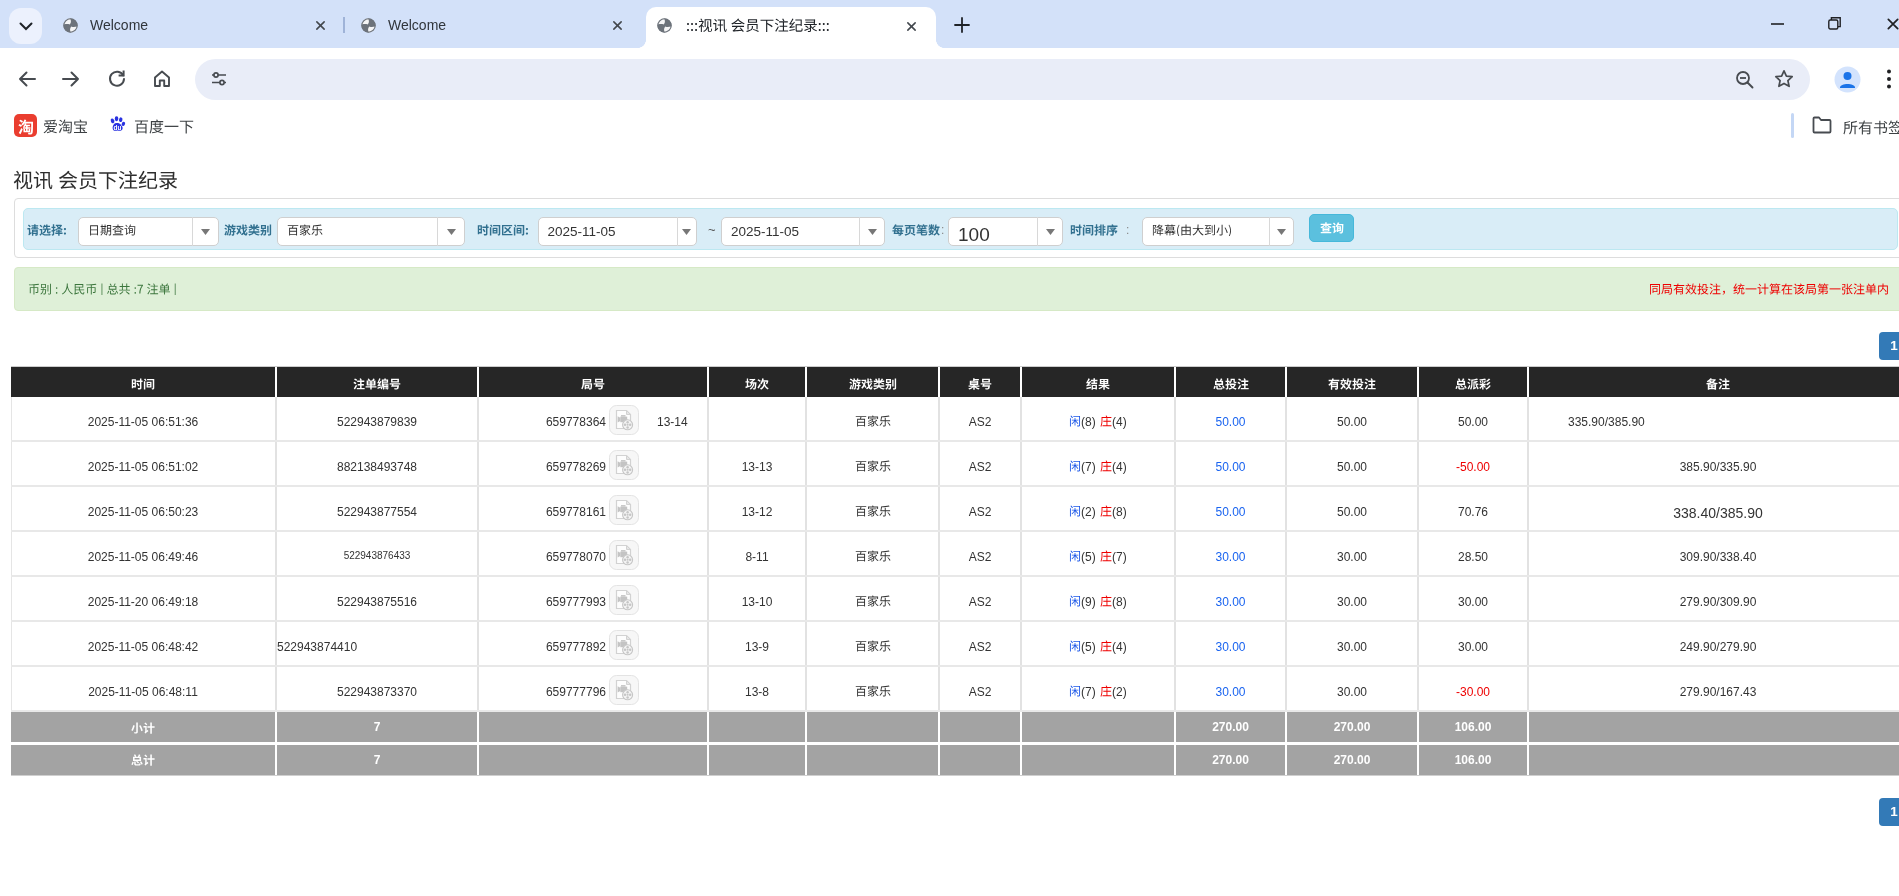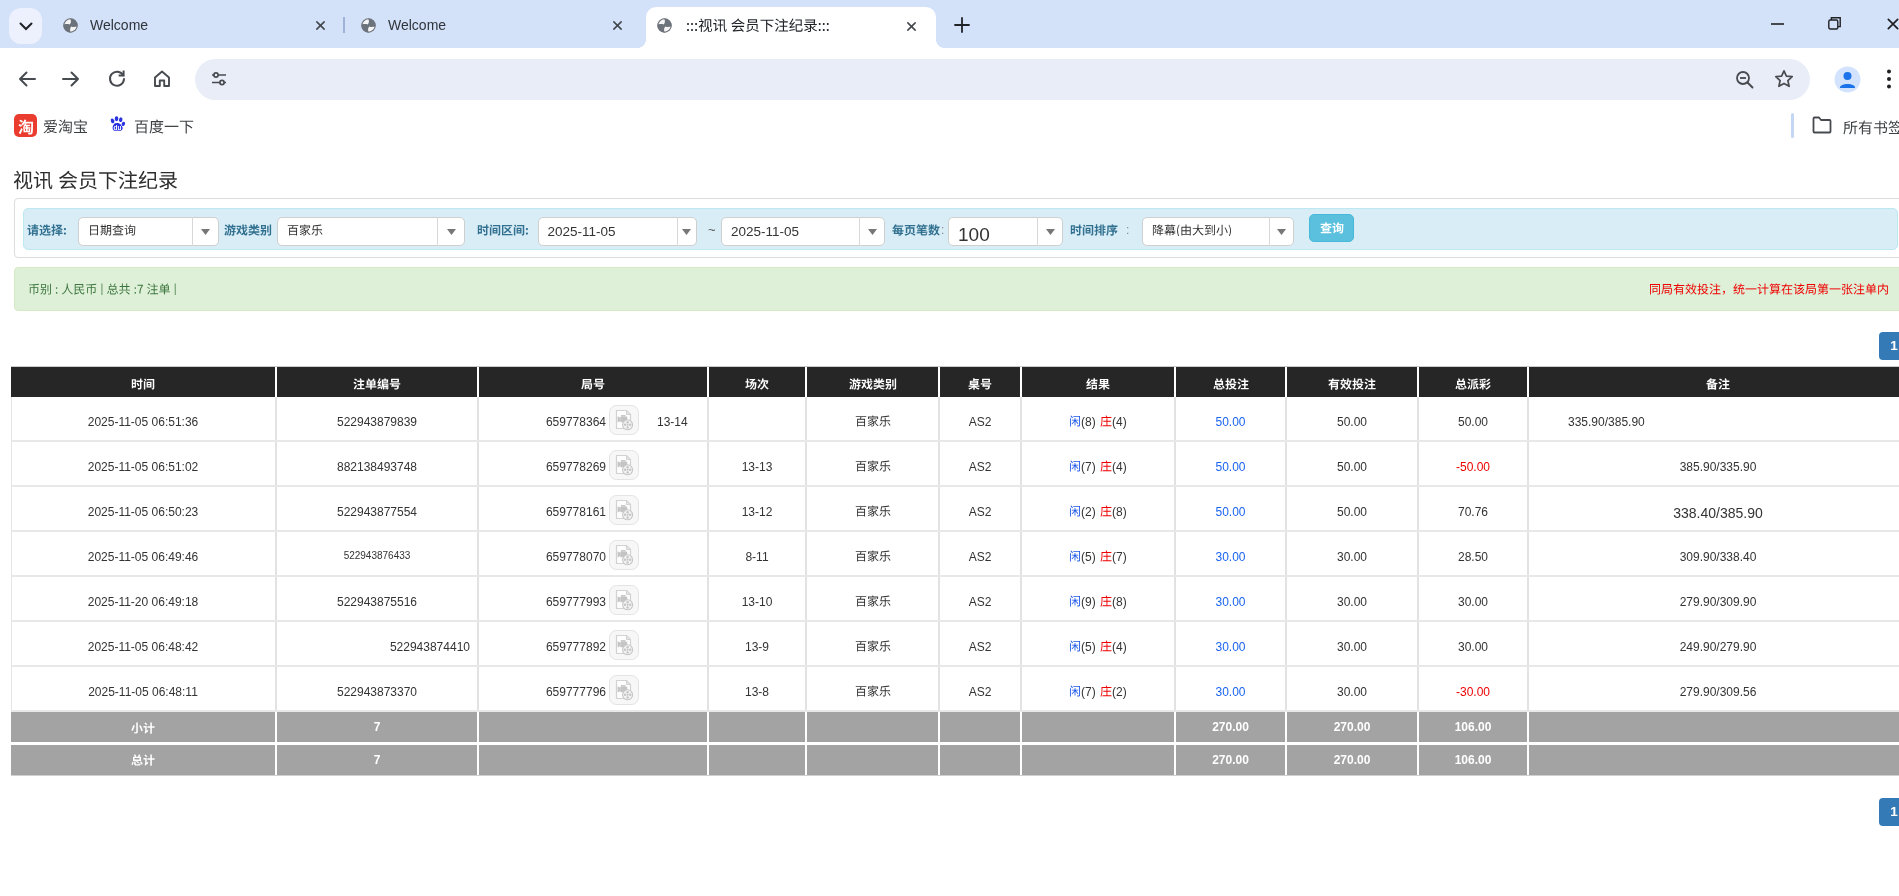--- a/index.html
+++ b/index.html
@@ -597,21 +597,21 @@
     <div style="position:absolute;left:707px;top:622px;width:2px;height:45px;background:#e2e2e2"></div>
     <div style="position:absolute;left:805px;top:622px;width:2px;height:45px;background:#e2e2e2"></div>
     <div style="position:absolute;left:938px;top:622px;width:2px;height:45px;background:#e2e2e2"></div>
     <div style="position:absolute;left:1020px;top:622px;width:2px;height:45px;background:#e2e2e2"></div>
     <div style="position:absolute;left:1174px;top:622px;width:2px;height:45px;background:#e2e2e2"></div>
     <div style="position:absolute;left:1285px;top:622px;width:2px;height:45px;background:#e2e2e2"></div>
     <div style="position:absolute;left:1417px;top:622px;width:2px;height:45px;background:#e2e2e2"></div>
     <div style="position:absolute;left:1527px;top:622px;width:2px;height:45px;background:#e2e2e2"></div>
     <div style="position:absolute;left:11px;top:665px;width:1896px;height:2px;background:#e8e8e8"></div>
     <div style="position:absolute;left:43.0px;top:639.5px;width:200px;text-align:center;font-size:12px;color:#333">2025-11-05 06:48:42</div>
-    <div style="position:absolute;left:277.0px;top:639.5px;width:193px;text-align:right;font-size:12px;color:#333">522943874410</div>
+    <div style="position:absolute;left:277.0px;top:639.5px;width:193px;text-align:left;font-size:12px;color:#333">522943874410</div>
     <div style="position:absolute;left:486px;top:639.5px;width:120px;text-align:right;font-size:12px;color:#333">659777892</div>
     <svg class="abs" style="left:608.5px;top:629.5px" width="30" height="30" viewBox="0 0 30 30">
       <rect x="0.5" y="0.5" width="29" height="29" rx="7" fill="#f7f7f7" stroke="#e3e3e3"></rect>
       <path d="M7.5 5.5 L17.5 5.5 L21.5 9.5 L21.5 23.5 L7.5 23.5 Z" fill="#fdfdfd" stroke="#d2d2d2" stroke-width="1.2"></path>
       <path d="M17.5 5.5 L17.5 9.5 L21.5 9.5 Z" fill="#e6e6e6" stroke="#d2d2d2" stroke-width="1"></path>
       <path d="M11.3 11.6 L18.2 11.6 L18.2 17.2 L11.3 17.2 Z" fill="#c4c4c4"></path>
       <path d="M11.3 12.8 L8.6 11.2 L8.6 17.4 L11.3 15.9 Z" fill="#c4c4c4"></path>
       <rect x="12" y="10.1" width="4.5" height="1.5" fill="#c4c4c4"></rect>
       <circle cx="18.6" cy="19.8" r="5" fill="#f4f4f4" stroke="#c6c6c6" stroke-width="1.1"></circle>
       <circle cx="18.6" cy="19.8" r="1" fill="#c6c6c6"></circle>
@@ -678,21 +678,21 @@
       <use href="#g92" x="0"></use>
     </svg>
     <div style="position:absolute;left:1081.0px;top:684.5px;font-size:12px;color:#333">(7)</div>
     <svg style="position:absolute;left:1100.0px;top:685.4px" width="12.0" height="12" viewBox="0 -880 1000 1000" fill="#ee0000">
       <use href="#g93" x="0"></use>
     </svg>
     <div style="position:absolute;left:1112.0px;top:684.5px;font-size:12px;color:#333">(2)</div>
     <div style="position:absolute;left:1130.5px;top:684.5px;width:200px;text-align:center;font-size:12px;color:#1a64f0">30.00</div>
     <div style="position:absolute;left:1252.0px;top:684.5px;width:200px;text-align:center;font-size:12px;color:#333">30.00</div>
     <div style="position:absolute;left:1373.0px;top:684.5px;width:200px;text-align:center;font-size:12px;color:#ee0000">-30.00</div>
-    <div style="position:absolute;left:1568.0px;top:684.5px;width:300px;text-align:center;font-size:12px;color:#333">279.90/309.56</div>
+    <div style="position:absolute;left:1568.0px;top:684.5px;width:300px;text-align:center;font-size:12px;color:#333">279.90/167.43</div>
     <div style="position:absolute;left:11px;top:712px;width:1896px;height:30px;background:#a3a3a3"></div>
     <div style="position:absolute;left:275px;top:712px;width:2px;height:30px;background:#fff"></div>
     <div style="position:absolute;left:477px;top:712px;width:2px;height:30px;background:#fff"></div>
     <div style="position:absolute;left:707px;top:712px;width:2px;height:30px;background:#fff"></div>
     <div style="position:absolute;left:805px;top:712px;width:2px;height:30px;background:#fff"></div>
     <div style="position:absolute;left:938px;top:712px;width:2px;height:30px;background:#fff"></div>
     <div style="position:absolute;left:1020px;top:712px;width:2px;height:30px;background:#fff"></div>
     <div style="position:absolute;left:1174px;top:712px;width:2px;height:30px;background:#fff"></div>
     <div style="position:absolute;left:1285px;top:712px;width:2px;height:30px;background:#fff"></div>
     <div style="position:absolute;left:1417px;top:712px;width:2px;height:30px;background:#fff"></div>

